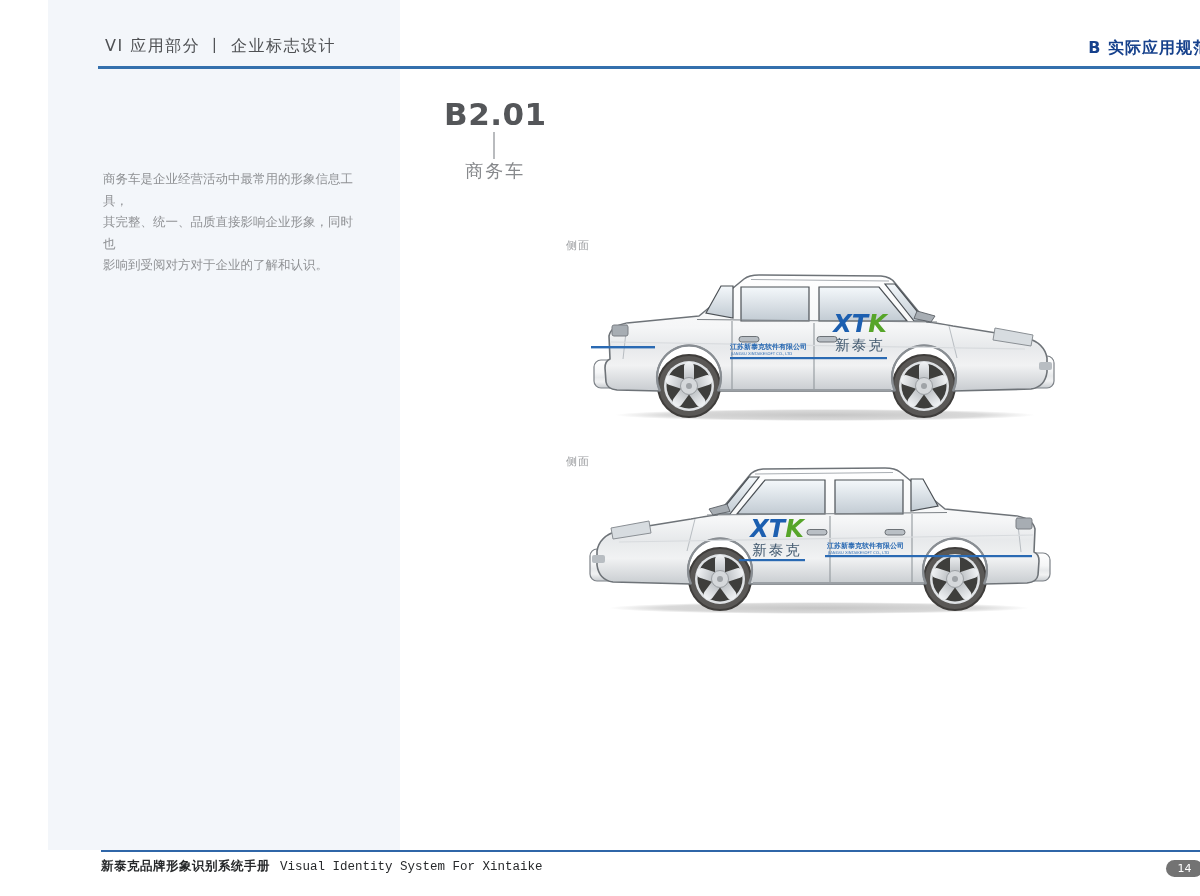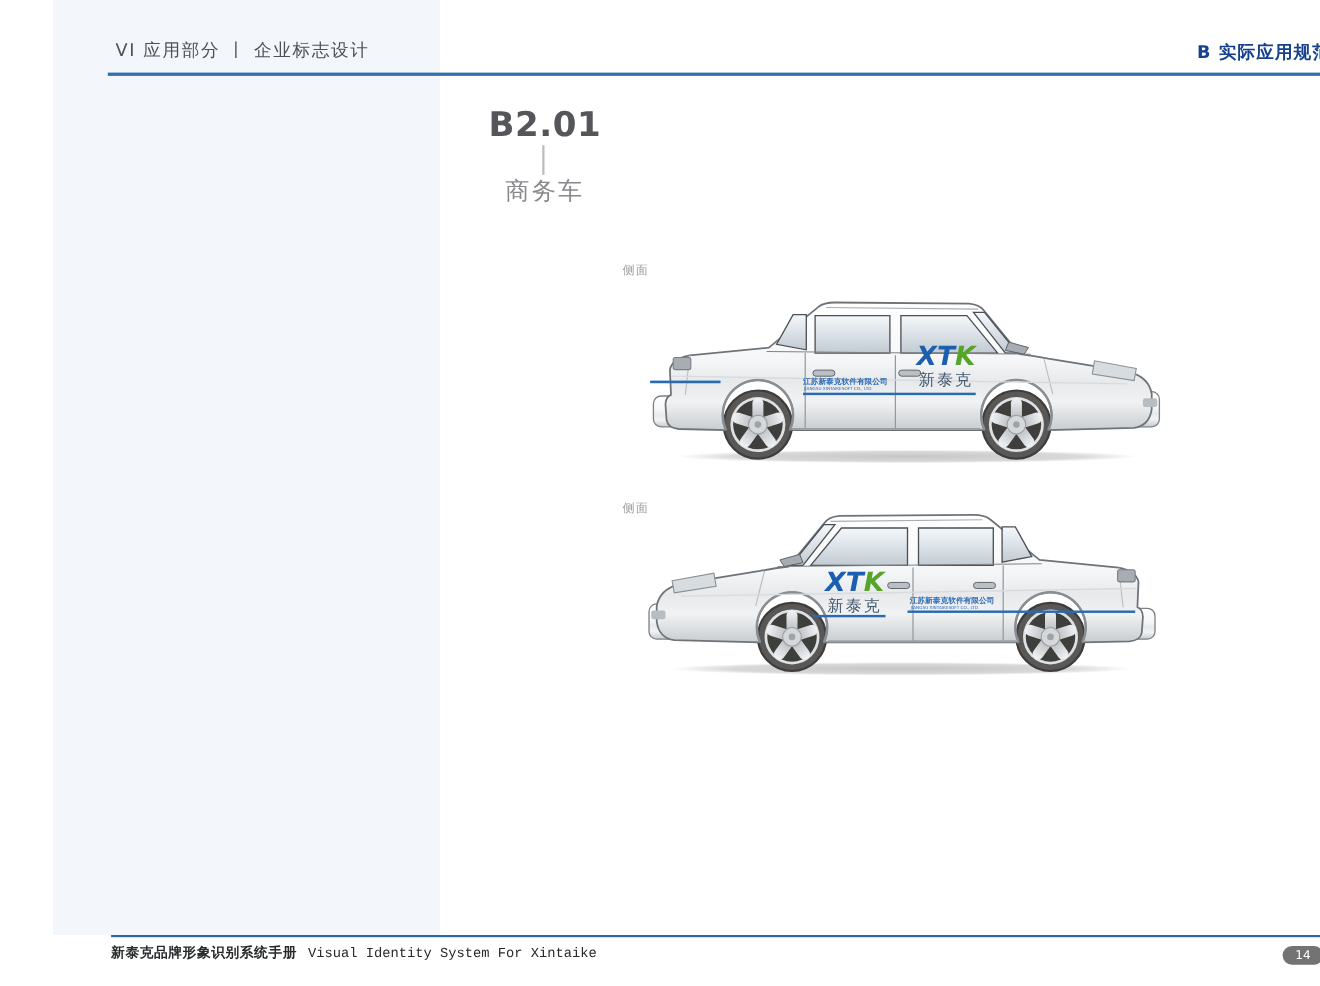--- a/index.html
+++ b/index.html
@@ -15,21 +15,21 @@
   .header-line { position:absolute; left:50px; top:66px; width:1150px; height:3px; background:#3470ad; }
 
   .side-heading { position:absolute; left:55px; top:120px; font-size:18px; color:#3c3d3f;
     font-family:"DejaVu Serif","Liberation Serif",serif; letter-spacing:2px; }
   .side-para { position:absolute; left:55px; top:168px; width:260px; font-size:12.5px;
     color:#8f9194; line-height:1.72; }
 
   .title-row { position:absolute; left:396px; top:96px; display:flex; align-items:center;flex-direction:column; }
   .title-code { font-size:31px; font-weight:600; color:#545659; letter-spacing:0.5px; }
   .title-sep { width:2px; height:27px; background:#b9bbbe; margin:0 13px 0 11px; }
-  .title-text { font-size:22px; color:#87898c; letter-spacing:2px; }
+  .title-text { font-size:18px; color:#87898c; letter-spacing:2px; }
 
   .view-label { position:absolute; left:518px; font-size:11px; color:#9b9da0; letter-spacing:1px; }
   .view-label.v1 { top:238px; }
   .view-label.v2 { top:454px; }
 
   .car { position:absolute; width:472px; height:166px; }
   .car.c1 { left:537px; top:262px; }
   .car.c2 { left:539px; top:455px; }
 
   .footer-line { position:absolute; left:53px; top:850px; width:1100px; height:2px; background:#2f66a8; }
@@ -46,20 +46,25 @@
 <body>
 
 <div class="page">
 
   <div class="sidebar-bg"></div>
 
   <div class="header-left">VI 应用部分 丨 企业标志设计</div>
   <div class="header-right">B  实际应用规范</div>
   <div class="header-line"></div>
 
+  <div class="side-para">
+    <span>商务车是企业经营活动中最常用的形象信息工具，</span><br>
+    <span>其完整、统一、品质直接影响企业形象，同时也</span><br>
+    <span>影响到受阅对方对于企业的了解和认识。</span>
+  </div>
 
   <div class="title-row">
     <span class="title-code">B2.01</span>
     <span class="title-sep"></span>
     <span class="title-text">商务车</span>
   </div>
 
   <div class="view-label v1">侧面</div>
   <div class="view-label v2">侧面</div>
 

